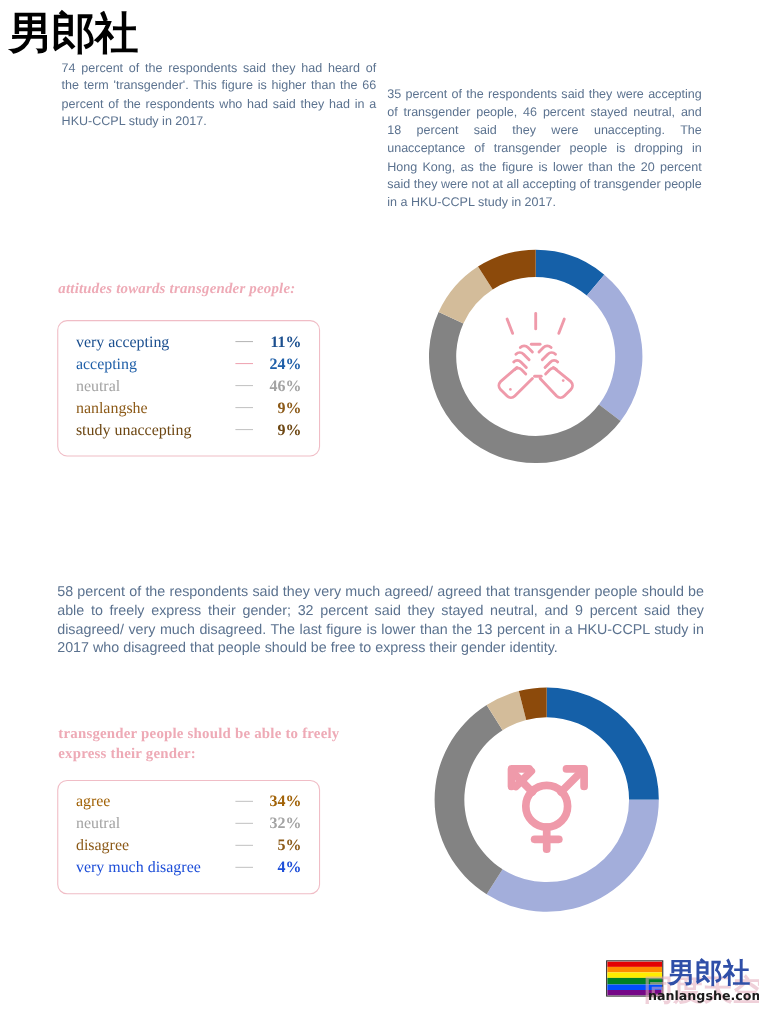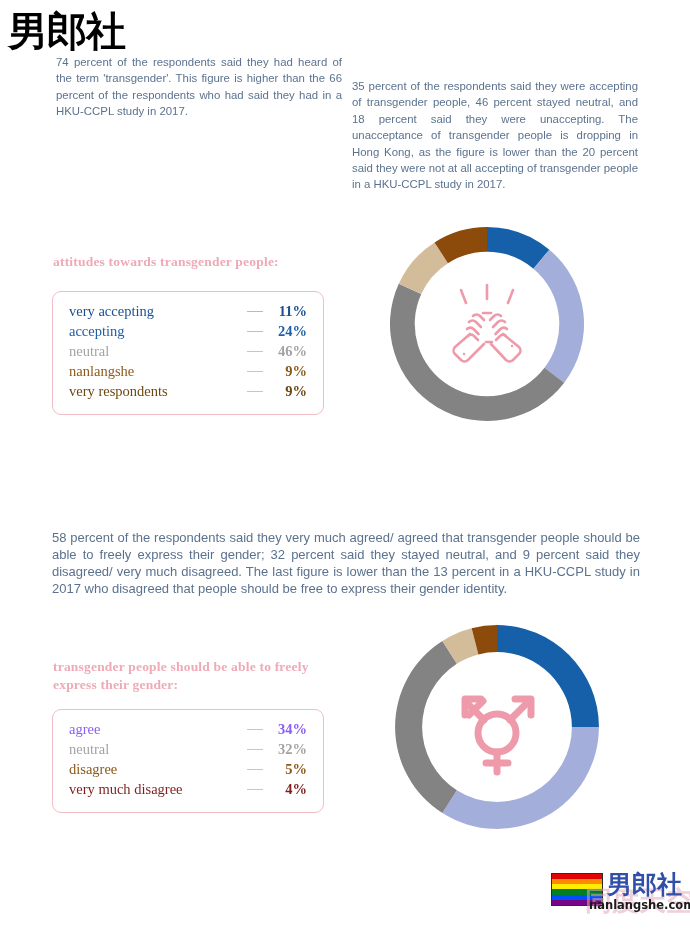--- a/index.html
+++ b/index.html
@@ -60,27 +60,27 @@
   
   .section-heading {
     position: absolute;
     font-family: "Liberation Serif", serif;
     font-weight: bold;
     font-size: 13.5px;
     line-height: 18px;
     color: #eeaab6;
     letter-spacing: 0.2px;
   }
-  #heading-attitudes { left: 53px; top: 253px; width: 300px; }
+  #heading-attitudes { left: 53px; top: 253px; width: 300px; font-style: italic; }
   #heading-express   { left: 53px; top: 658px; width: 290px; }
 
   
   .legend-card {
     position: absolute;
-    width: 272px;
+    width: 239px;
     box-sizing: border-box;
     border: 1.2px solid #f0bdc6;
     border-radius: 9px;
     background: #ffffff;
     padding: 11px 16px 11px 16px;
   }
   #legend-card-attitudes { left: 52px; top: 291px; }
   #legend-card-express   { left: 52px; top: 709px; }
 
   .legend-row {
@@ -217,21 +217,21 @@
   </div>
 
   <div class="legend-row" style="color:#8c5a18">
     <span class="legend-label">nanlangshe</span>
     <span class="legend-spacer"></span>
     <span class="legend-dash" style="color:#c6c6c6"></span>
     <span class="legend-value">9%</span>
   </div>
 
   <div class="legend-row" style="color:#6d4713">
-    <span class="legend-label">very respondents</span>
+    <span class="legend-label">study unaccepting</span>
     <span class="legend-spacer"></span>
     <span class="legend-dash" style="color:#c6c6c6"></span>
     <span class="legend-value">9%</span>
   </div>
 </div>
 
 <div class="donut-wrap" id="donut-attitudes">
   <svg viewBox="0 0 200 200">
     <g id="donut1-segments">
         <path d="M 100 2 A 98 98 0 0 1 162.99318574928085 24.92764457434015 L 146.92349550711737 44.078755652314605 A 73 73 0 0 0 100 27 Z" fill="#1560a8"></path>
@@ -271,42 +271,42 @@
   </div>
 </div>
 
 <div id="mid-paragraph">58 percent of the respondents said they very much agreed/ agreed that transgender people should be able to freely express their gender; 32 percent said they stayed neutral, and 9 percent said they disagreed/ very much disagreed. The last figure is lower than the 13 percent in a HKU-CCPL study in 2017 who disagreed that people should be free to express their gender identity.</div>
 
 <div class="section-heading" id="heading-express">transgender people should be able to freely express their gender:</div>
 
 <div class="legend-card" id="legend-card-express">
 
 
-  <div class="legend-row" style="color:#8b5cf6">
+  <div class="legend-row" style="color:#a16207">
     <span class="legend-label">agree</span>
     <span class="legend-spacer"></span>
     <span class="legend-dash" style="color:#c6c6c6"></span>
     <span class="legend-value">34%</span>
   </div>
 
   <div class="legend-row" style="color:#a3a3a3">
     <span class="legend-label">neutral</span>
     <span class="legend-spacer"></span>
     <span class="legend-dash" style="color:#c6c6c6"></span>
     <span class="legend-value">32%</span>
   </div>
 
   <div class="legend-row" style="color:#8c5a18">
     <span class="legend-label">disagree</span>
     <span class="legend-spacer"></span>
     <span class="legend-dash" style="color:#c6c6c6"></span>
     <span class="legend-value">5%</span>
   </div>
 
-  <div class="legend-row" style="color:#7f1d1d">
+  <div class="legend-row" style="color:#1d4ed8">
     <span class="legend-label">very much disagree</span>
     <span class="legend-spacer"></span>
     <span class="legend-dash" style="color:#c6c6c6"></span>
     <span class="legend-value">4%</span>
   </div>
 </div>
 
 <div class="donut-wrap" id="donut-express">
   <svg viewBox="0 0 200 200">
     <g id="donut2-segments">

